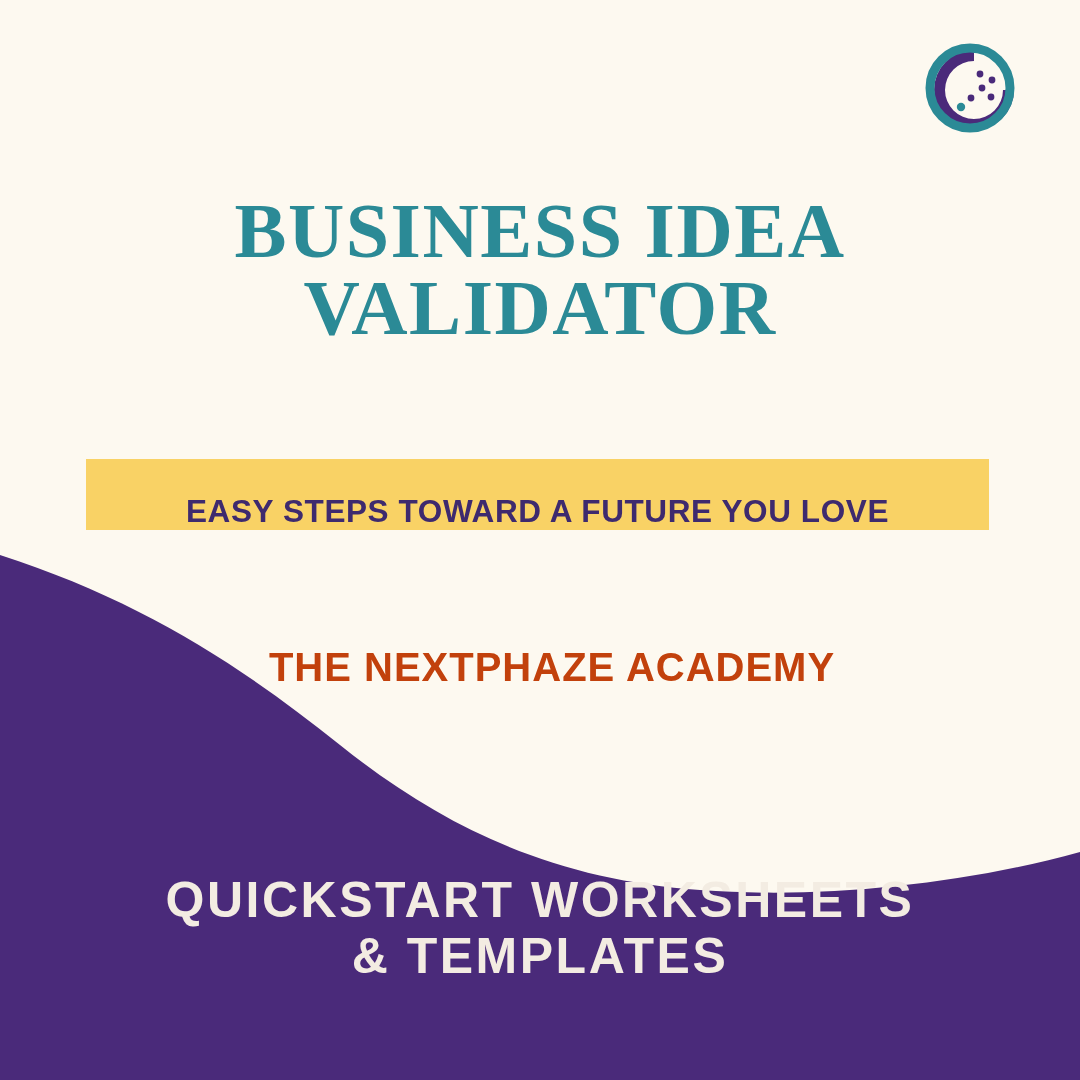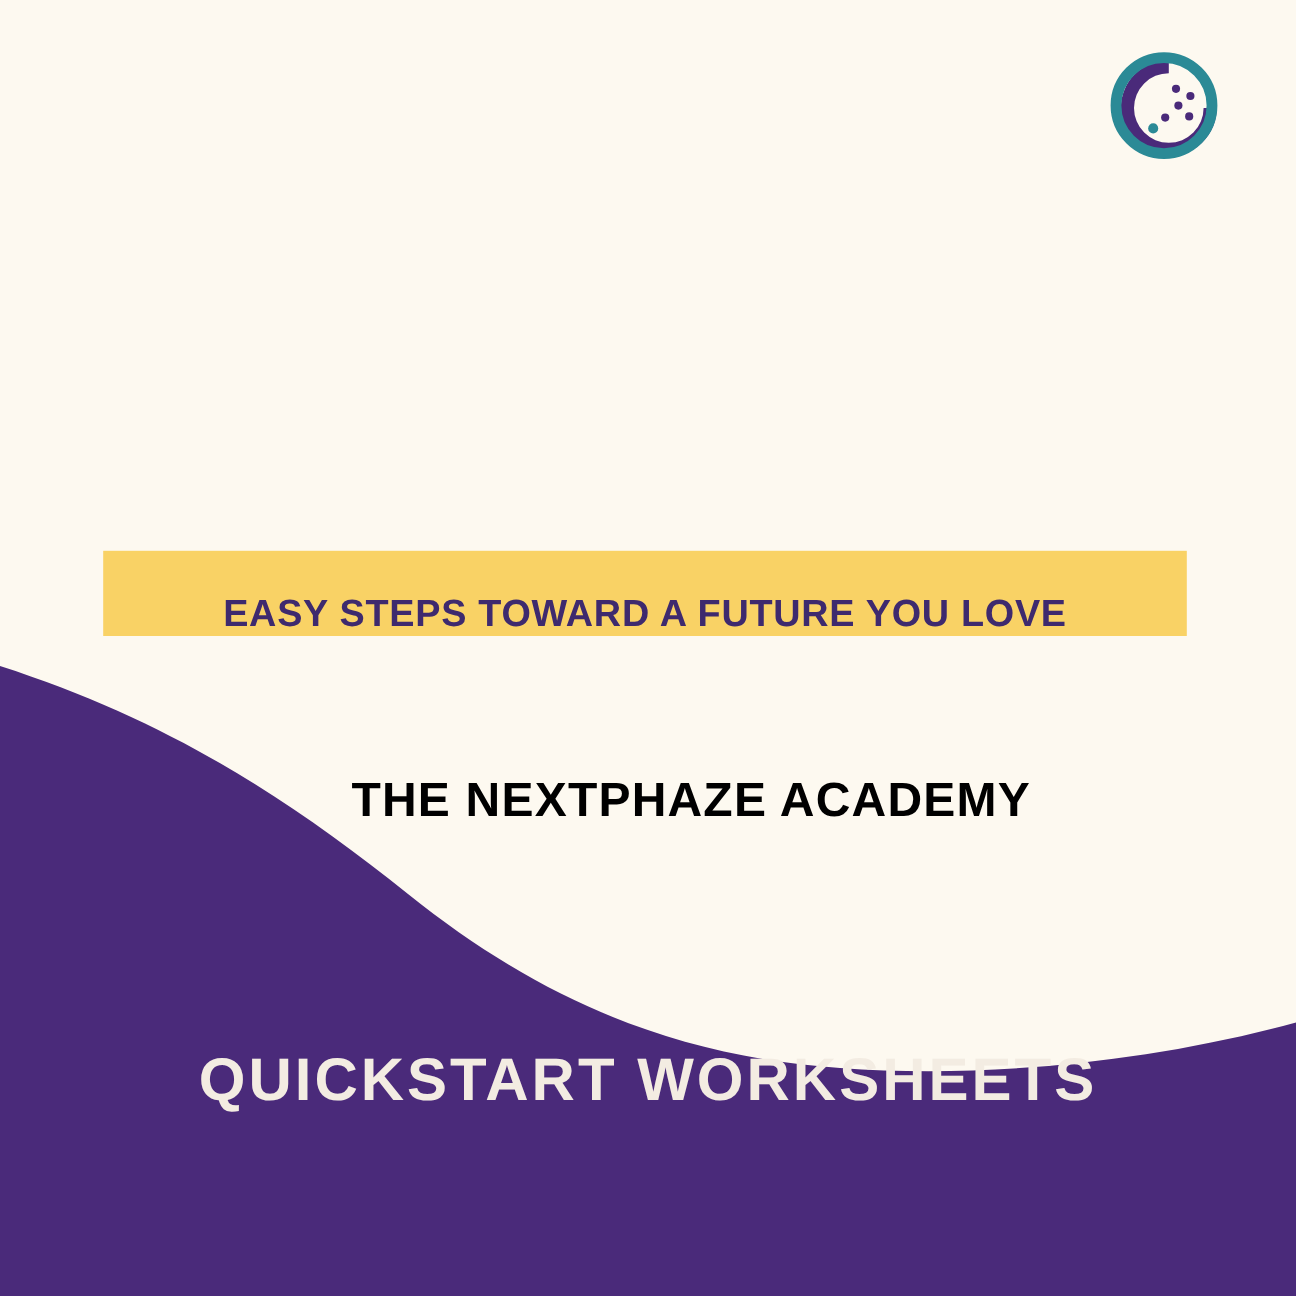--- a/index.html
+++ b/index.html
@@ -108,24 +108,29 @@
     <path d="M96,56 a40,40 0 1 1 -40,-40 l0,11 a29,29 0 1 0 29,29 Z" fill="#4a2a7a"></path>
     <circle cx="52" cy="54" r="40" fill="none" stroke="#2b8a96" stroke-width="9"></circle>
     <circle cx="43" cy="73" r="4.2" fill="#2b8a96"></circle>
     <circle cx="53" cy="64" r="3.4" fill="#4a2a7a"></circle>
     <circle cx="64" cy="54" r="3.4" fill="#4a2a7a"></circle>
     <circle cx="73" cy="63" r="3.4" fill="#4a2a7a"></circle>
     <circle cx="74" cy="46" r="3.4" fill="#4a2a7a"></circle>
     <circle cx="62" cy="40" r="3.4" fill="#4a2a7a"></circle>
   </svg>
 
+  <div class="title" style="color: rgb(43, 138, 150);">
+    <span>BUSINESS IDEA</span>
+    <span class="line2">VALIDATOR</span>
+  </div>
 
   <div class="subtitle-band" style="background: rgb(249, 210, 101);">
     <span style="color: rgb(62, 42, 110);">EASY STEPS TOWARD A FUTURE YOU LOVE</span>
   </div>
 
-  <div class="academy" style="color: #000000;">THE NEXTPHAZE ACADEMY</div>
+  <div class="academy" style="color: #c2410c; padding-left: 24px;">THE NEXTPHAZE ACADEMY</div>
 
   <div class="caption" style="color: rgb(243, 236, 226);">
     <span>QUICKSTART WORKSHEETS</span>
+    <span class="line2">&amp; TEMPLATES</span>
   </div>
 
 </div>
 
 </body></html>

